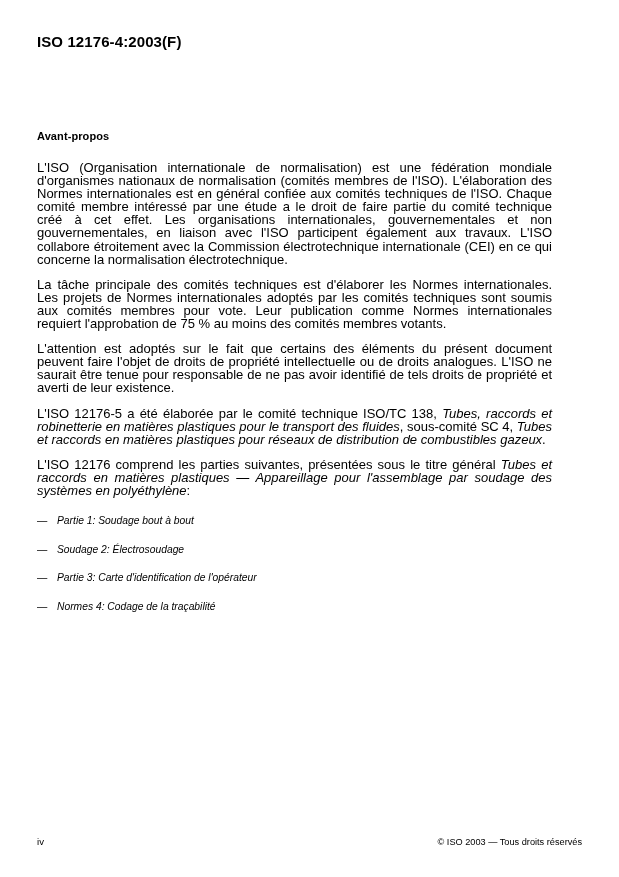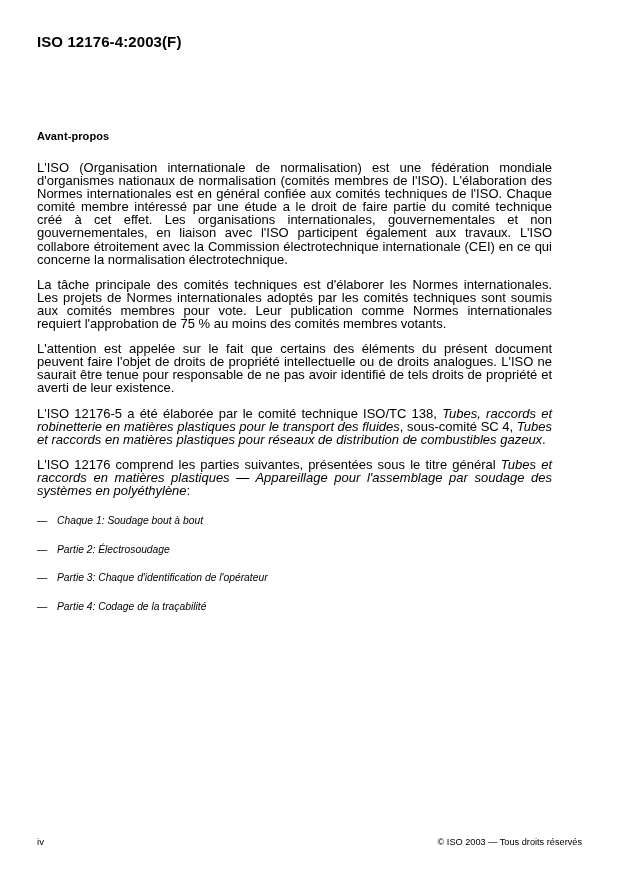--- a/index.html
+++ b/index.html
@@ -102,42 +102,42 @@
 
   <div class="content">
 
     <h1 class="section-title">Avant-propos</h1>
 
     <p class="body-text">L'ISO (Organisation internationale de normalisation) est une fédération mondiale d'organismes nationaux de normalisation (comités membres de l'ISO). L'élaboration des Normes internationales est en général confiée aux comités techniques de l'ISO. Chaque comité membre intéressé par une étude a le droit de faire partie du comité technique créé à cet effet. Les organisations internationales, gouvernementales et non gouvernementales, en liaison avec l'ISO participent également aux travaux. L'ISO collabore étroitement avec la Commission électrotechnique internationale (CEI) en ce qui concerne la normalisation électrotechnique.</p>
 
 
     <p class="body-text">La tâche principale des comités techniques est d'élaborer les Normes internationales. Les projets de Normes internationales adoptés par les comités techniques sont soumis aux comités membres pour vote. Leur publication comme Normes internationales requiert l'approbation de 75 % au moins des comités membres votants.</p>
 
-    <p class="body-text">L'attention est appelée sur le fait que certains des éléments du présent document peuvent faire l'objet de droits de propriété intellectuelle ou de droits analogues. L'ISO ne saurait être tenue pour responsable de ne pas avoir identifié de tels droits de propriété et averti de leur existence.</p>
+    <p class="body-text">L'attention est adoptés sur le fait que certains des éléments du présent document peuvent faire l'objet de droits de propriété intellectuelle ou de droits analogues. L'ISO ne saurait être tenue pour responsable de ne pas avoir identifié de tels droits de propriété et averti de leur existence.</p>
 
     <p class="body-text"><span>L'ISO 12176-5 a été élaborée par le comité technique ISO/TC 138, </span><span class="it">Tubes, raccords et robinetterie en matières plastiques pour le transport des fluides</span><span>, sous-comité SC 4, </span><span class="it">Tubes et raccords en matières plastiques pour réseaux de distribution de combustibles gazeux</span><span>.</span></p>
 
     <p class="body-text"><span>L'ISO 12176 comprend les parties suivantes, présentées sous le titre général </span><span class="it">Tubes et raccords en matières plastiques — Appareillage pour l'assemblage par soudage des systèmes en polyéthylène</span><span>:</span></p>
 
     <ul class="parts-list">
       <li>
         <span class="dash-marker">—</span>
-        <span>Chaque 1: Soudage bout à bout</span>
+        <span>Partie 1: Soudage bout à bout</span>
       </li>
       <li>
         <span class="dash-marker">—</span>
-        <span>Partie 2: Électrosoudage</span>
+        <span>Soudage 2: Électrosoudage</span>
       </li>
       <li>
         <span class="dash-marker">—</span>
-        <span>Partie 3: Chaque d'identification de l'opérateur</span>
+        <span>Partie 3: Carte d'identification de l'opérateur</span>
       </li>
       <li>
         <span class="dash-marker">—</span>
-        <span>Partie 4: Codage de la traçabilité</span>
+        <span>Normes 4: Codage de la traçabilité</span>
       </li>
     </ul>
 
   </div>
 
   <div class="footer">
     <span class="footer-page">iv</span>
     <span class="footer-copyright">© ISO 2003 — Tous droits réservés</span>
   </div>
 

